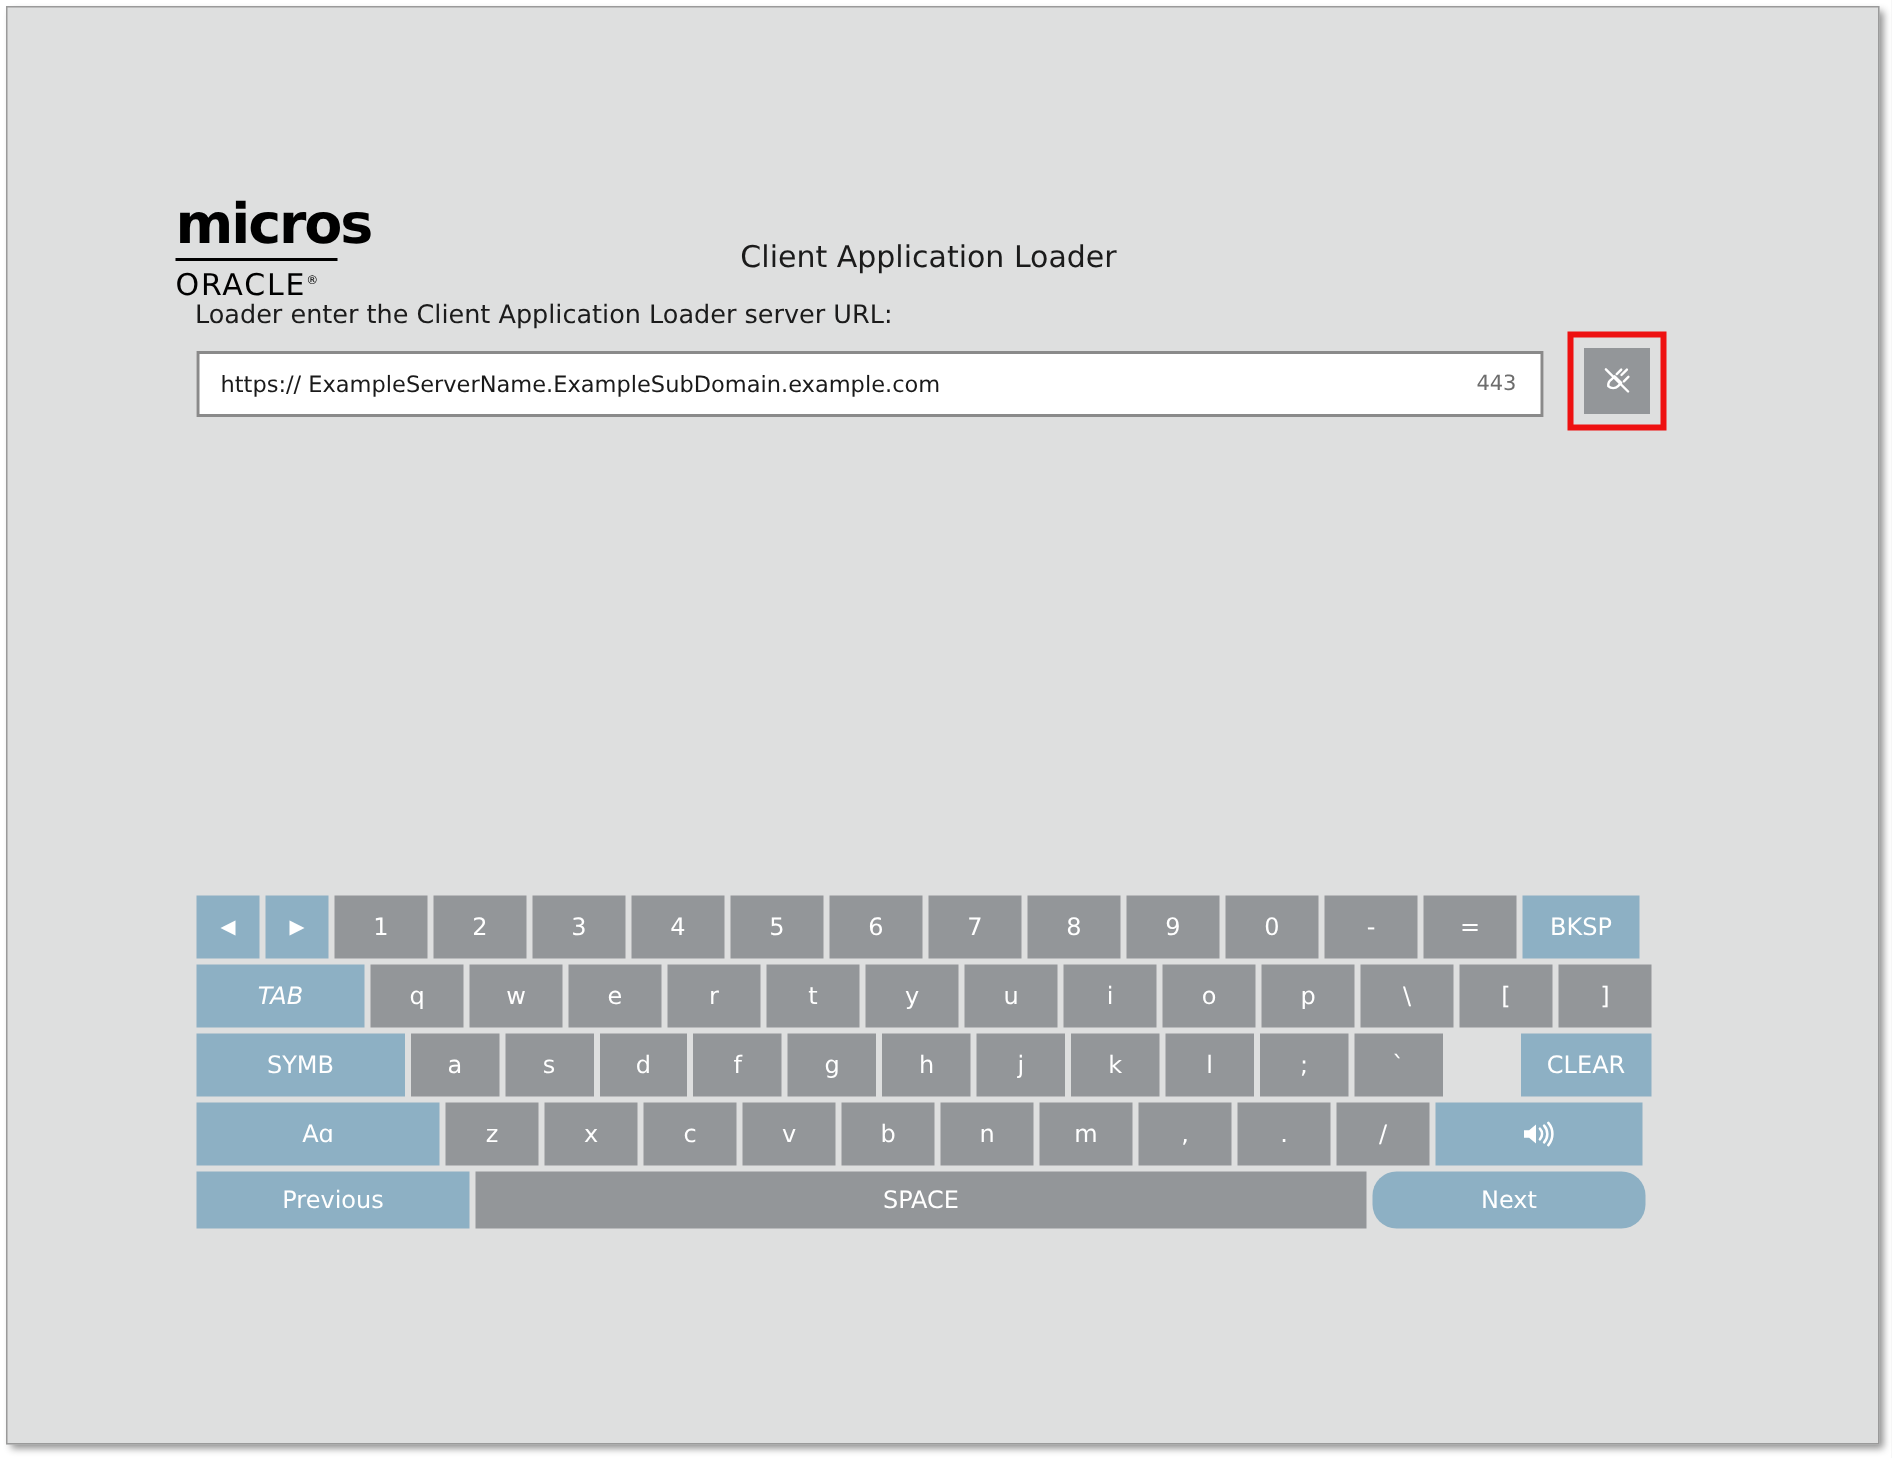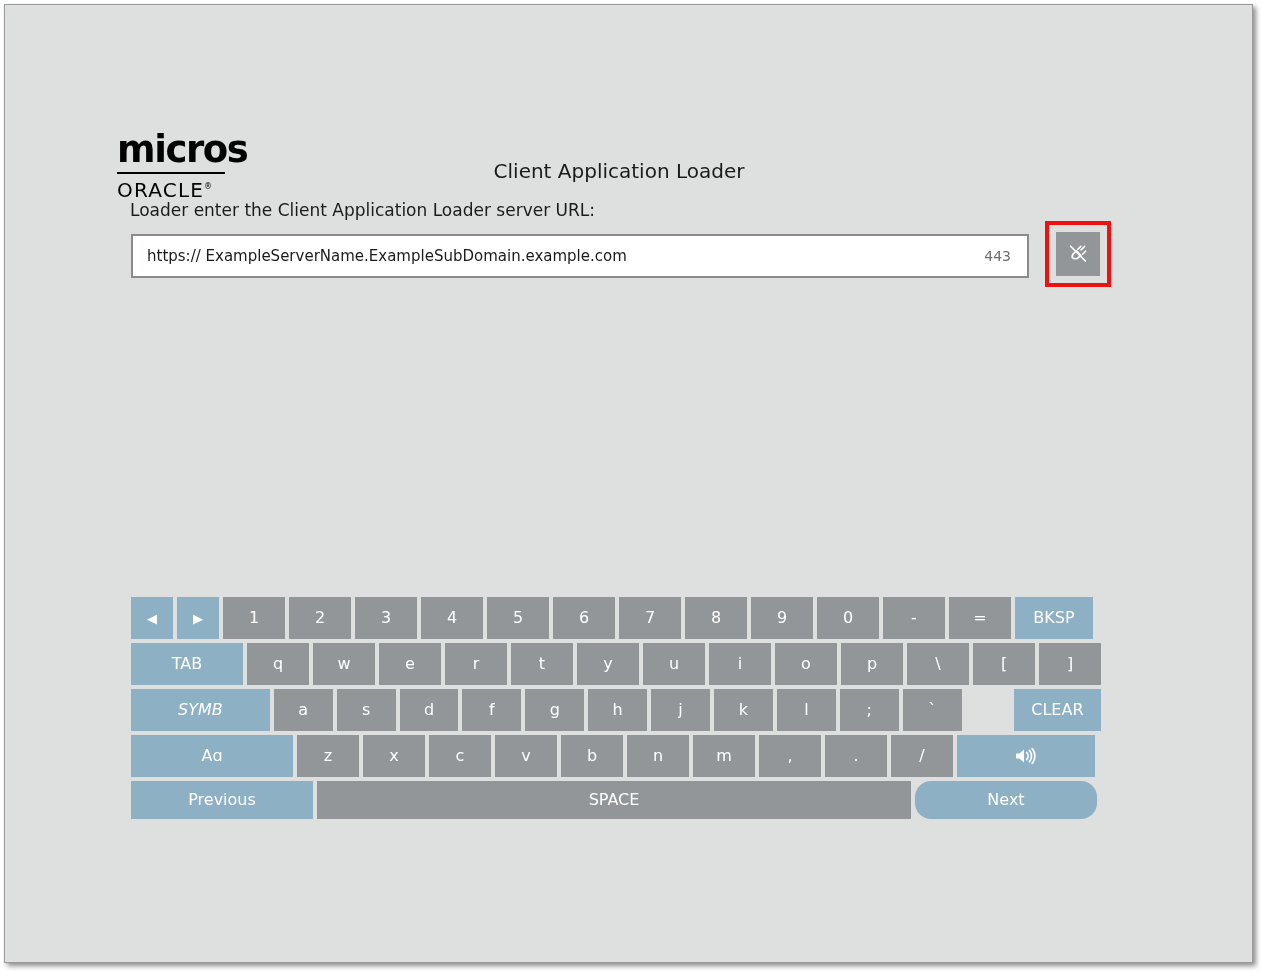--- a/index.html
+++ b/index.html
@@ -231,37 +231,37 @@
         <button class="key" style="width: 62px;">6</button>
         <button class="key" style="width: 62px;">7</button>
         <button class="key" style="width: 62px;">8</button>
         <button class="key" style="width: 62px;">9</button>
         <button class="key" style="width: 62px;">0</button>
         <button class="key" style="width: 62px;">-</button>
         <button class="key" style="width: 62px;">=</button>
         <button class="key accent" style="width: 78px;">BKSP</button>
       </div>
       <div class="kb-row">
-        <button class="key accent" style="width: 112px;">TAB</button>
+        <button class="key accent" style="width: 112px; font-style: italic;">TAB</button>
         <button class="key" style="width: 62px;">q</button>
         <button class="key" style="width: 62px;">w</button>
         <button class="key" style="width: 62px;">e</button>
         <button class="key" style="width: 62px;">r</button>
         <button class="key" style="width: 62px;">t</button>
         <button class="key" style="width: 62px;">y</button>
         <button class="key" style="width: 62px;">u</button>
         <button class="key" style="width: 62px;">i</button>
         <button class="key" style="width: 62px;">o</button>
         <button class="key" style="width: 62px;">p</button>
         <button class="key" style="width: 62px;">\</button>
         <button class="key" style="width: 62px;">[</button>
         <button class="key" style="width: 62px;">]</button>
       </div>
       <div class="kb-row">
-        <button class="key accent" style="width: 146px; font-style: italic;">SYMB</button>
+        <button class="key accent" style="width: 146px;">SYMB</button>
         <button class="key" style="width: 62px;">a</button>
         <button class="key" style="width: 62px;">s</button>
         <button class="key" style="width: 62px;">d</button>
         <button class="key" style="width: 62px;">f</button>
         <button class="key" style="width: 62px;">g</button>
         <button class="key" style="width: 62px;">h</button>
         <button class="key" style="width: 62px;">j</button>
         <button class="key" style="width: 62px;">k</button>
         <button class="key" style="width: 62px;">l</button>
         <button class="key" style="width: 62px;">;</button>

